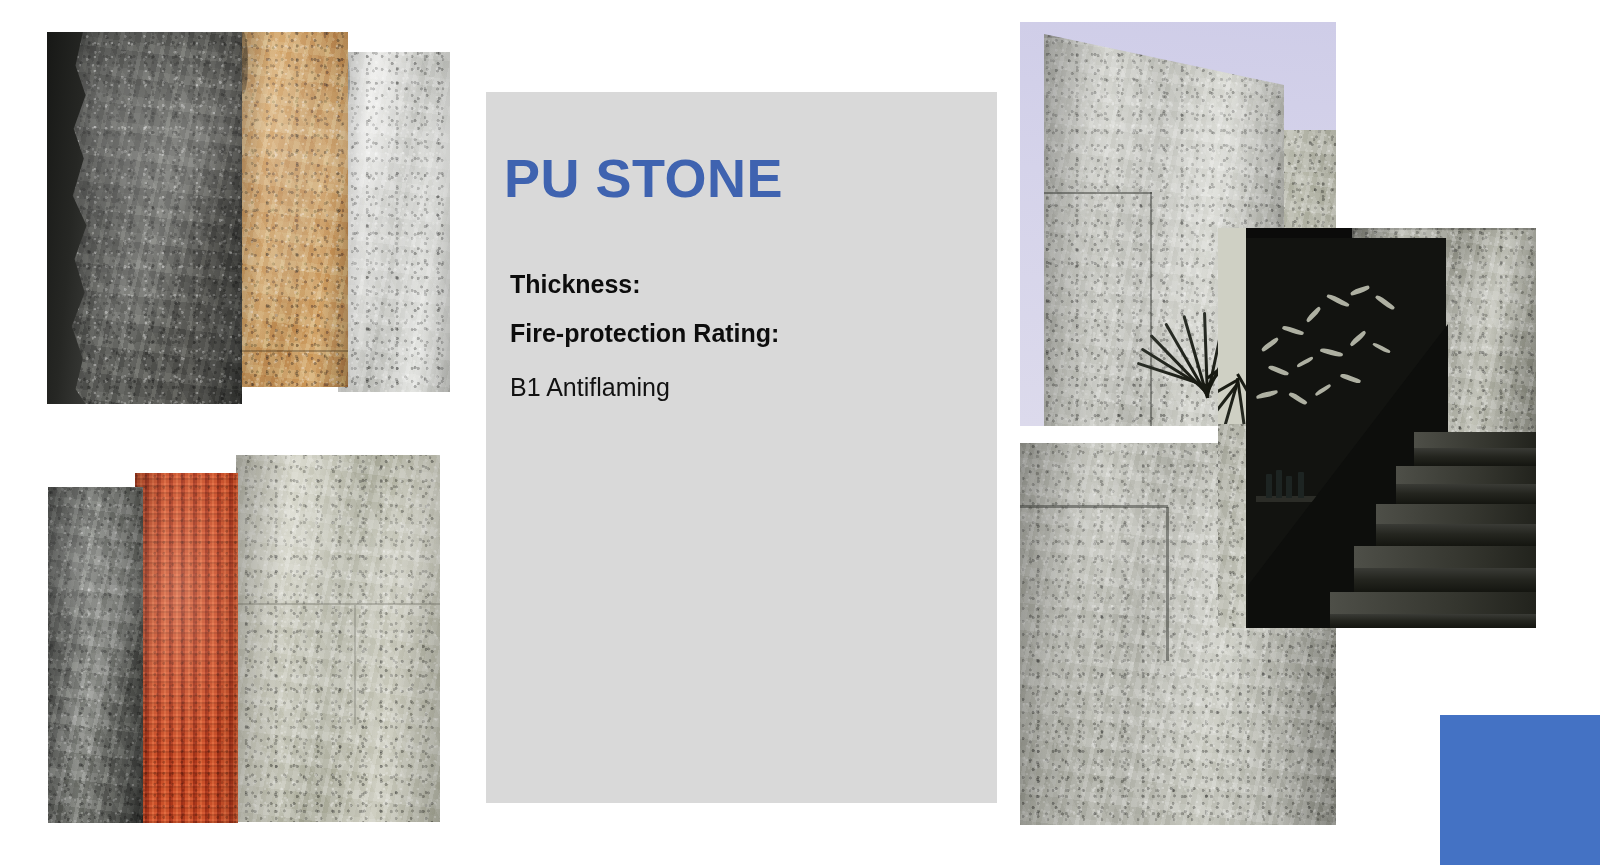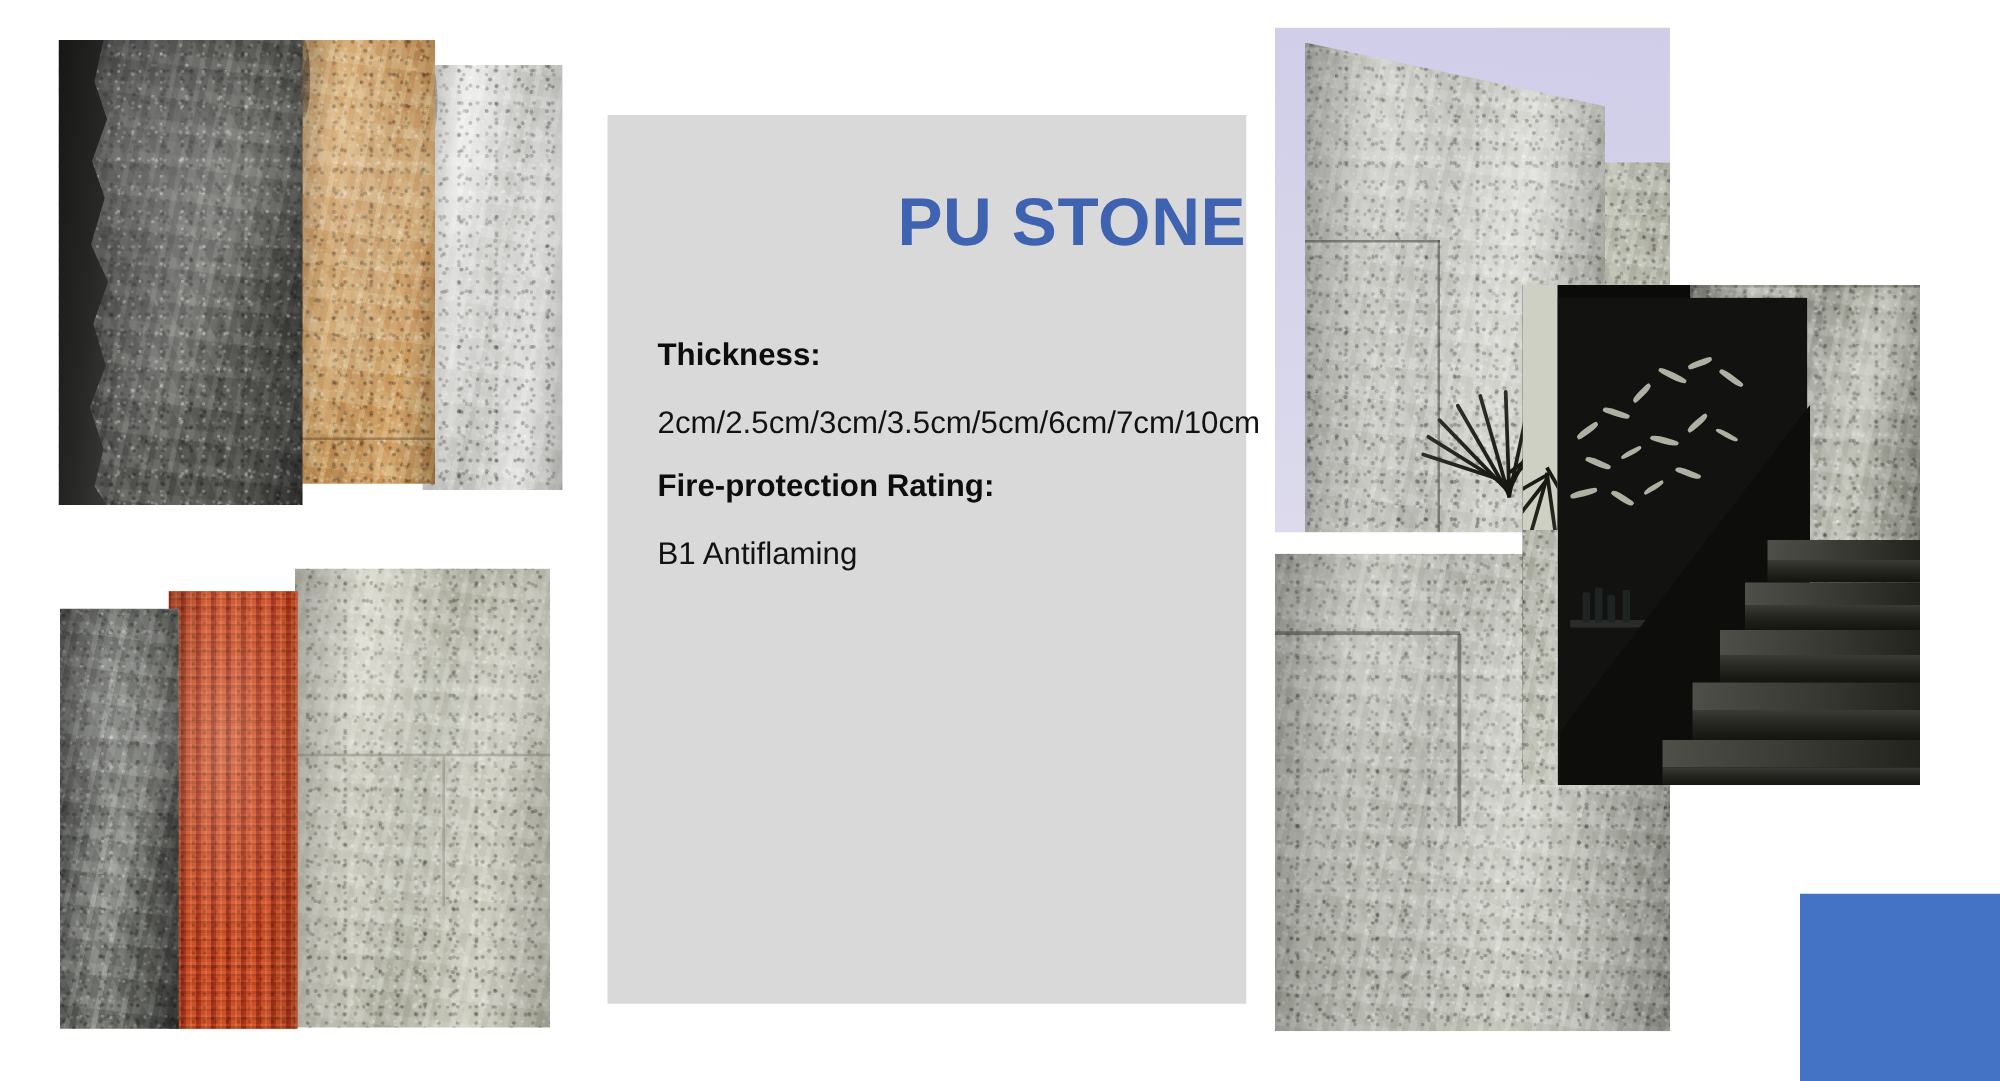--- a/index.html
+++ b/index.html
@@ -192,29 +192,28 @@
 
   
   .text-card {
     position: absolute;
     background: #d9d9d9;
   }
   .card-title {
     position: absolute;
     left: 4px;
     right: 0;
-    text-align: right;
+    text-align: left;
     font-weight: 700;
     letter-spacing: .5px;
     padding-left: 14px;
   }
   .spec-body {
     position: absolute;
     color: #111111;
-    margin-left: 16px;
   }
   .spec-head {
     font-weight: 700;
     font-size: 25px;
     line-height: 1;
     margin: 0;
     color: #0d0d0d;
   }
   .spec-val {
     font-weight: 400;
@@ -427,21 +426,20 @@
   </div>
 
   <div class="text-card" style="left:486px; top:92px; width:511px; height:711px;">
 
     <div class="card-title" style="top:55px; font-size:54px; color:#3f63b0;">PU STONE</div>
 
     <div class="spec-body" style="left:24px; top:180px; width:446px;">
 
       <div class="spec-block">
         <p class="spec-head" style="margin-bottom:24px;">Thickness:</p>
-        <p class="spec-val" style="margin-bottom:22px;">2cm/2.5cm/3cm/3.5cm/5cm/6cm/7cm/10cm</p>
       </div>
 
       <div class="spec-block">
       </div>
 
       <div class="spec-block">
         <p class="spec-head" style="margin-bottom:24px;">Fire-protection Rating:</p>
         <p class="spec-val">B1 Antiflaming</p>
       </div>
     </div>

